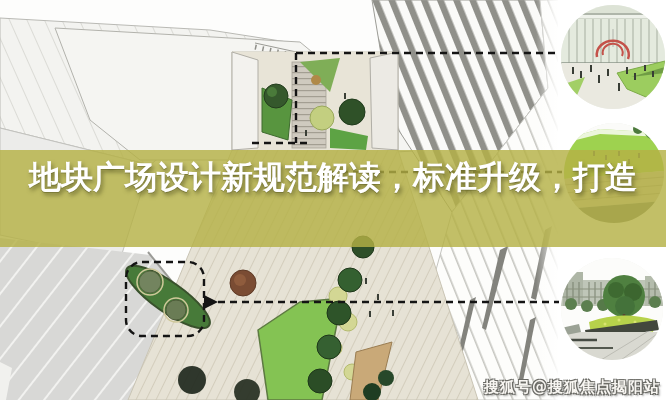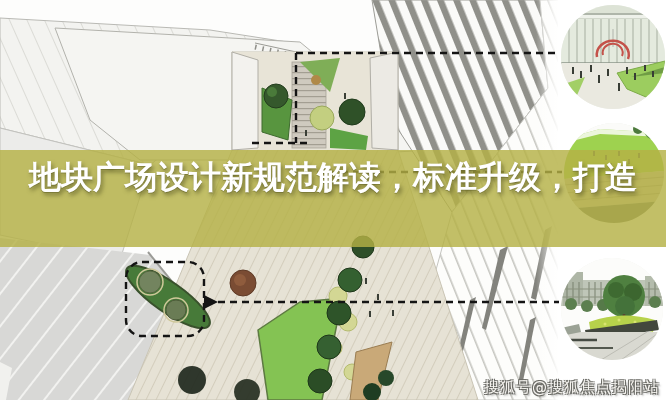--- a/index.html
+++ b/index.html
@@ -21,21 +21,21 @@
     padding-top:7px;box-sizing:border-box;gap:3px;z-index:5;
   }
   .title-line{
     color:var(--title-text,#fff);font-weight:700;white-space:nowrap;line-height:1.25;
     text-shadow:2px 3px 4px rgba(75,75,28,.6),0 1px 0 rgba(110,110,45,.5);
   }
   .t1{font-size:32px;letter-spacing:0;}
   .t2{font-size:32px;letter-spacing:1px;}
   .watermark{
     position:absolute;right:6px;bottom:3px;z-index:6;
-    font-size:15px;font-weight:400;letter-spacing:1px;
+    font-size:15px;font-weight:700;letter-spacing:1px;
     color:var(--watermark-text,#f8f6f2);
     text-shadow:-1px -1px 0 #6b6b66,1px -1px 0 #6b6b66,-1px 1px 0 #6b6b66,1px 1px 0 #6b6b66,2px 2px 2px rgba(60,60,55,.5);
   }
 </style>
 </head>
 <body>
 
 <div id="stage">
 
   <svg id="sketch" width="666" height="400" viewBox="0 0 666 400">

